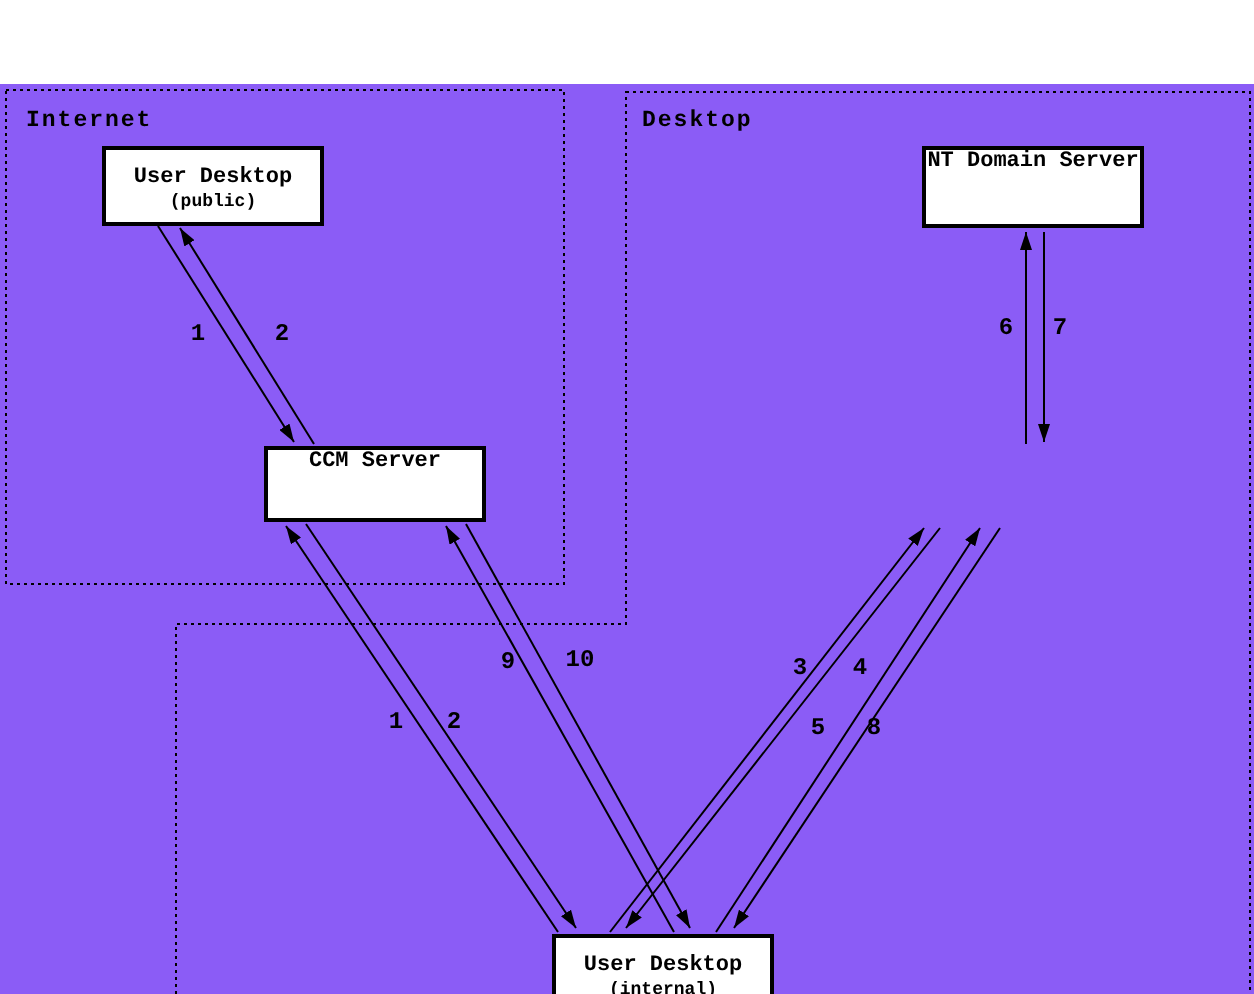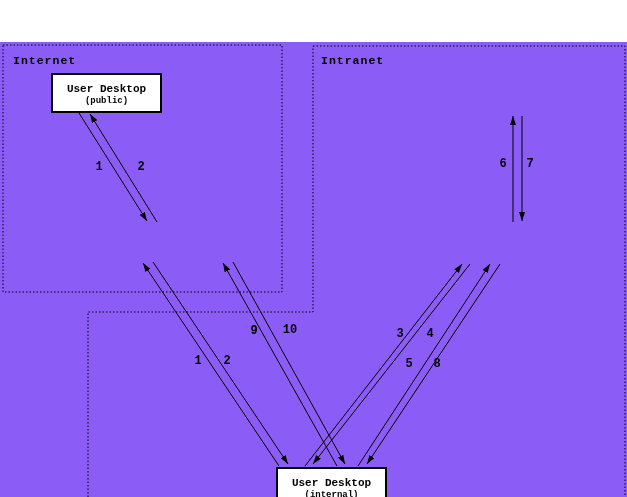--- a/index.html
+++ b/index.html
@@ -90,28 +90,34 @@
     <line x1="470" y1="222" x2="313" y2="422" stroke="#000" stroke-width="1" marker-end="url(#ah)"></line>
 
     <line x1="358" y1="424" x2="490" y2="222" stroke="#000" stroke-width="1" marker-end="url(#ah)"></line>
     <line x1="500" y1="222" x2="367" y2="422" stroke="#000" stroke-width="1" marker-end="url(#ah)"></line>
 
     <line x1="513" y1="180" x2="513" y2="74" stroke="#000" stroke-width="1" marker-end="url(#ah)"></line>
     <line x1="522" y1="74" x2="522" y2="179" stroke="#000" stroke-width="1" marker-end="url(#ah)"></line>
   </svg>
 
   <div class="zone-label" style="left:13px; top:12px;">Internet</div>
-  <div class="zone-label" style="left:321px; top:12px;">Intranet</div>
+  <div class="zone-label" style="left:321px; top:12px;">Desktop</div>
 
   <div class="node two-line" style="left:51px; top:31px; width:111px; height:40px;">
     <span class="title">User Desktop</span>
     <span class="subtitle">(public)</span>
   </div>
 
+  <div class="node" style="left:132px; top:181px; width:111px; height:38px;">
+    <span class="title">CCM Server</span>
+  </div>
 
+  <div class="node" style="left:461px; top:31px; width:111px; height:41px;">
+    <span class="title">NT Domain Server</span>
+  </div>
 
 
   <div class="node two-line" style="left:276px; top:425px; width:111px; height:41px;">
     <span class="title">User Desktop</span>
     <span class="subtitle">(internal)</span>
   </div>
 
   <span class="flow-label" style="left:99px;  top:125px;">1</span>
   <span class="flow-label" style="left:141px; top:125px;">2</span>
 

